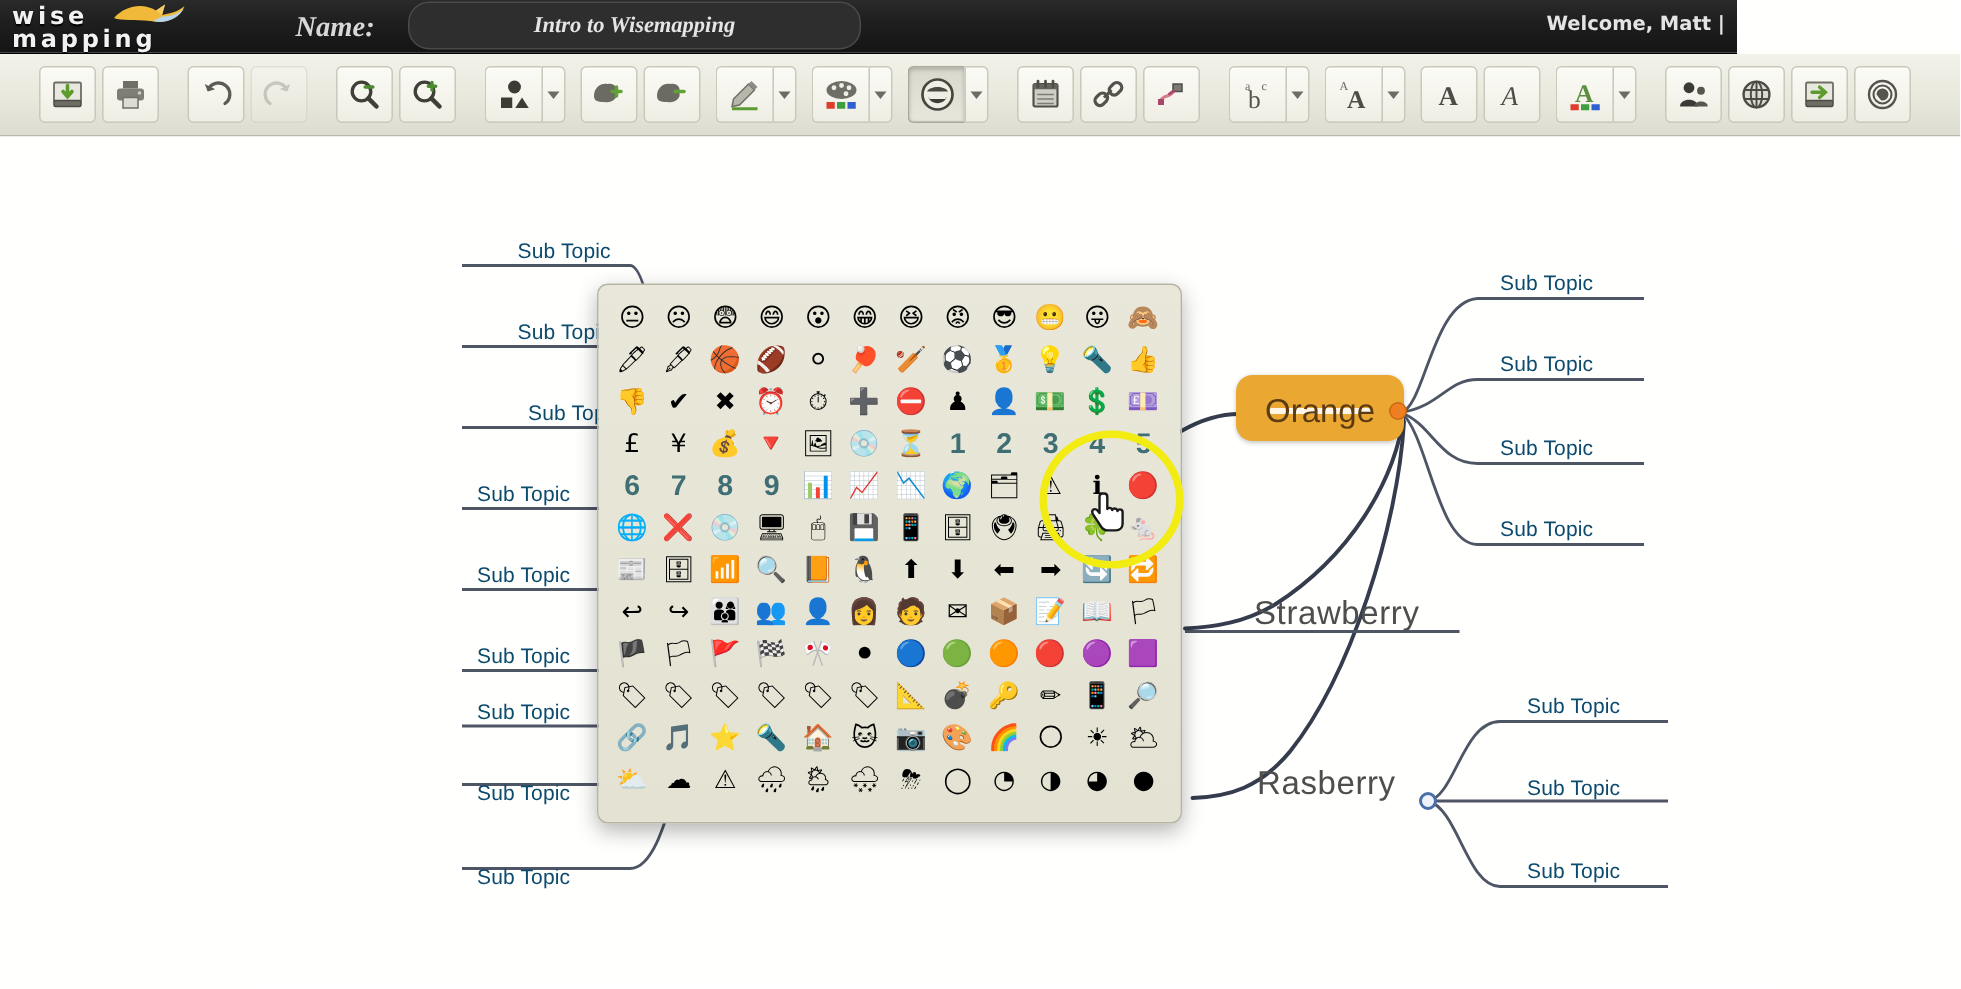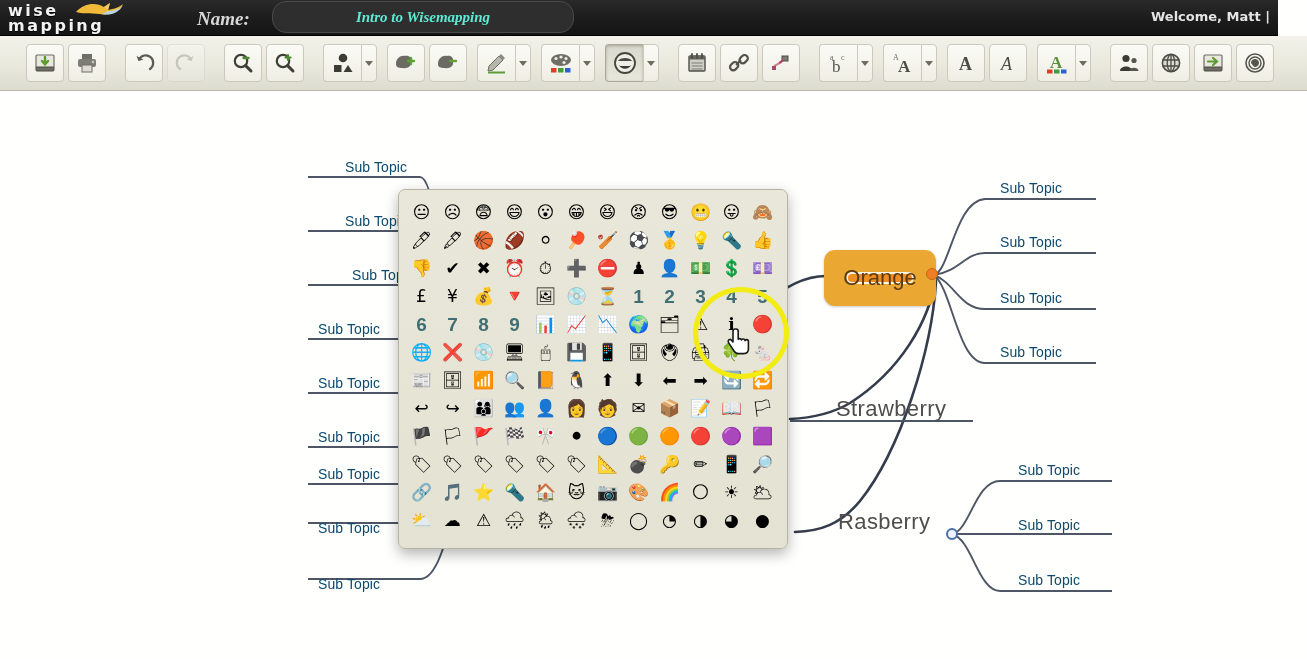--- a/index.html
+++ b/index.html
@@ -14,21 +14,21 @@
   #app {
     position: relative;
     width: 1307px; height: 659px;
     overflow: hidden;
     background: #fffffd;
   }
 
   
   .header {
     position: absolute; left: 0; top: 0;
-    width: 1278px; height: 36px;
+    width: 1158px; height: 36px;
     background: linear-gradient(to bottom, #2a2a2a 0%, #1e1e1e 45%, #141414 100%);
     border-bottom: 1px solid #000;
     display: flex; align-items: center;
   }
   .logo {
     position: relative;
     width: 150px; height: 36px;
     margin-left: 8px;
     display: flex; flex-direction: column;
     justify-content: center;
@@ -56,21 +56,21 @@
     font-weight: bold;
     font-family: "Liberation Serif", serif;
   }
   .name-field {
     position: absolute;
     left: 272px; top: 1px;
     width: 302px; height: 32px;
     background: #2e2e2e;
     border: 1px solid #4a4a4a;
     border-radius: 14px;
-    color: #5eead4;
+    color: #e5e5e5;
     font-size: 15px;
     font-style: italic;
     font-weight: bold;
     font-family: "Liberation Serif", serif;
     display: flex; align-items: center; justify-content: center;
   }
   .welcome {
     position: absolute;
     right: 8px; top: 9px;
     color: #e4e4e4;
@@ -137,21 +137,21 @@
   }
   .node-main {
     color: #4e4e4e;
     font-size: 22px;
     letter-spacing: .4px;
   }
   
   .central {
     position: absolute;
     left: 824px; top: 159px;
-    width: 112px; height: 56px;
+    width: 112px; height: 44px;
     border-radius: 11px;
     background: #eaa832;
     padding: 22px;
     box-shadow: 0 1px 3px rgba(0,0,0,.22);
   }
   .central-inner {
     width: 100%; height: 100%;
     border-radius: 7px;
     background: #ef8c22;
     border: 2px solid #fdf6e6;

